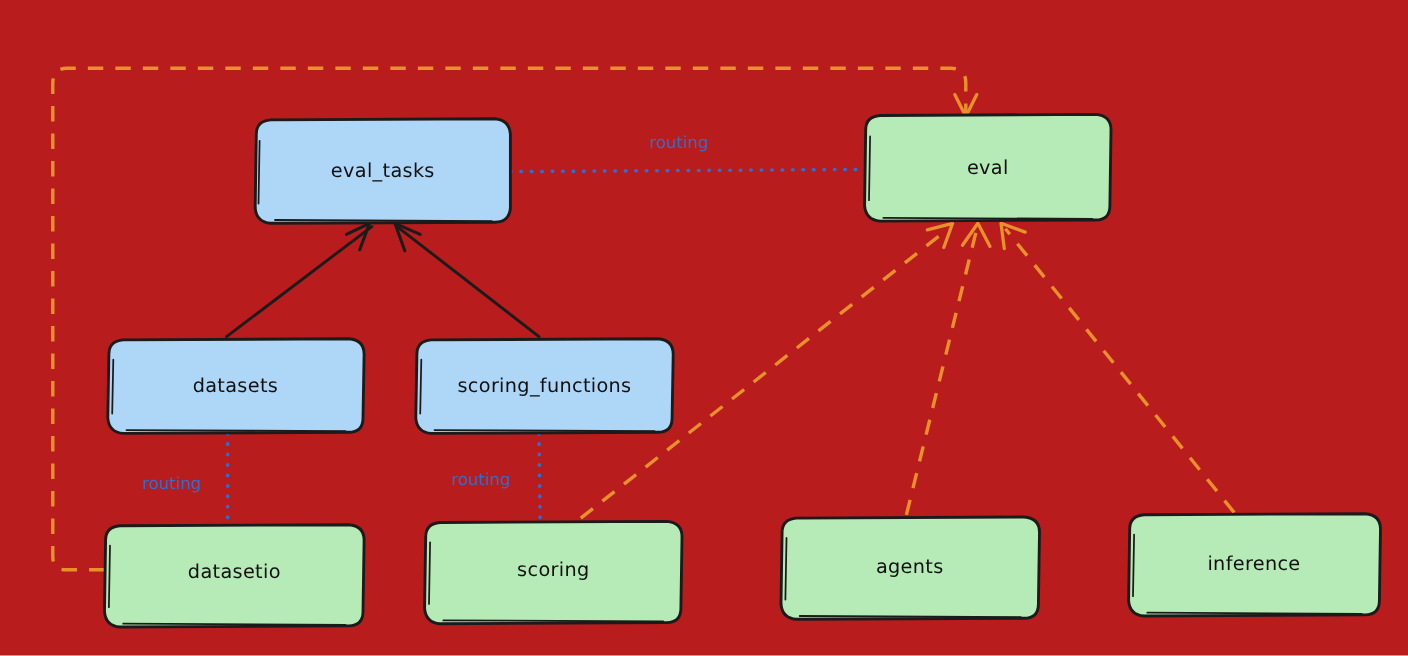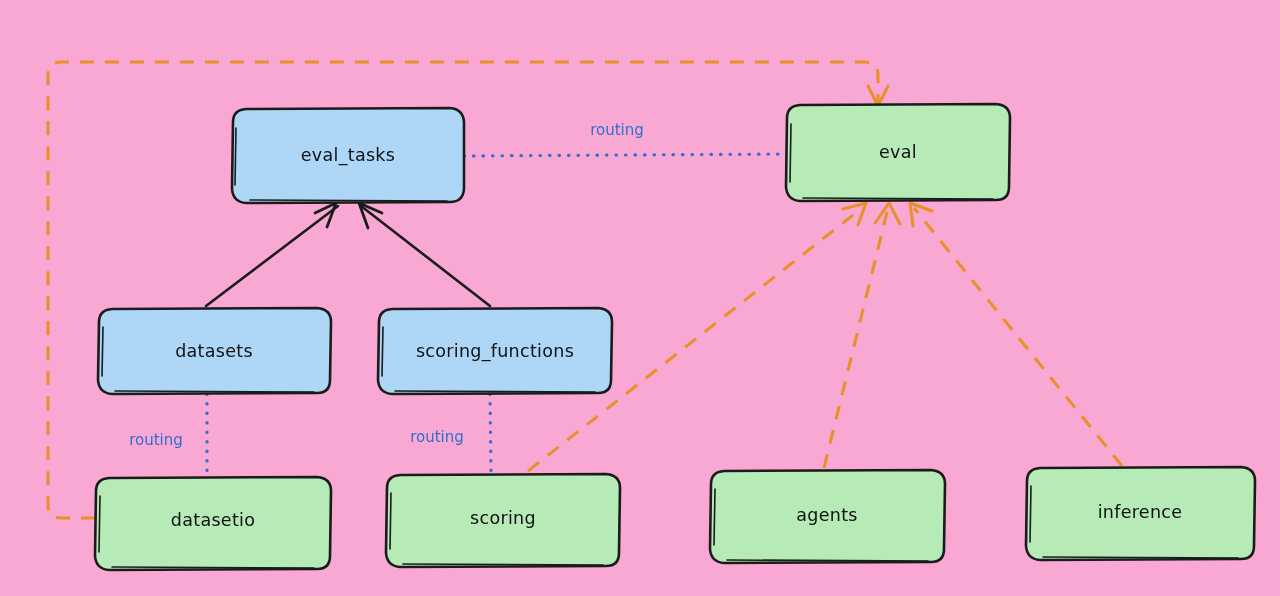--- a/index.html
+++ b/index.html
@@ -10,21 +10,21 @@
   body {
     width: 1280px;
     height: 596px;
     overflow: hidden;
     font-family: "DejaVu Sans", sans-serif;
   }
   #diagram-root {
     position: relative;
     width: 1280px;
     height: 596px;
-    background: #f9a8d4;
+    background: #b91c1c;
   }
   svg#graph {
     display: block;
     width: 1280px;
     height: 596px;
   }
   .node-shape {
     stroke: #1b1b1b;
     stroke-width: 2.6;
     stroke-linejoin: round;

